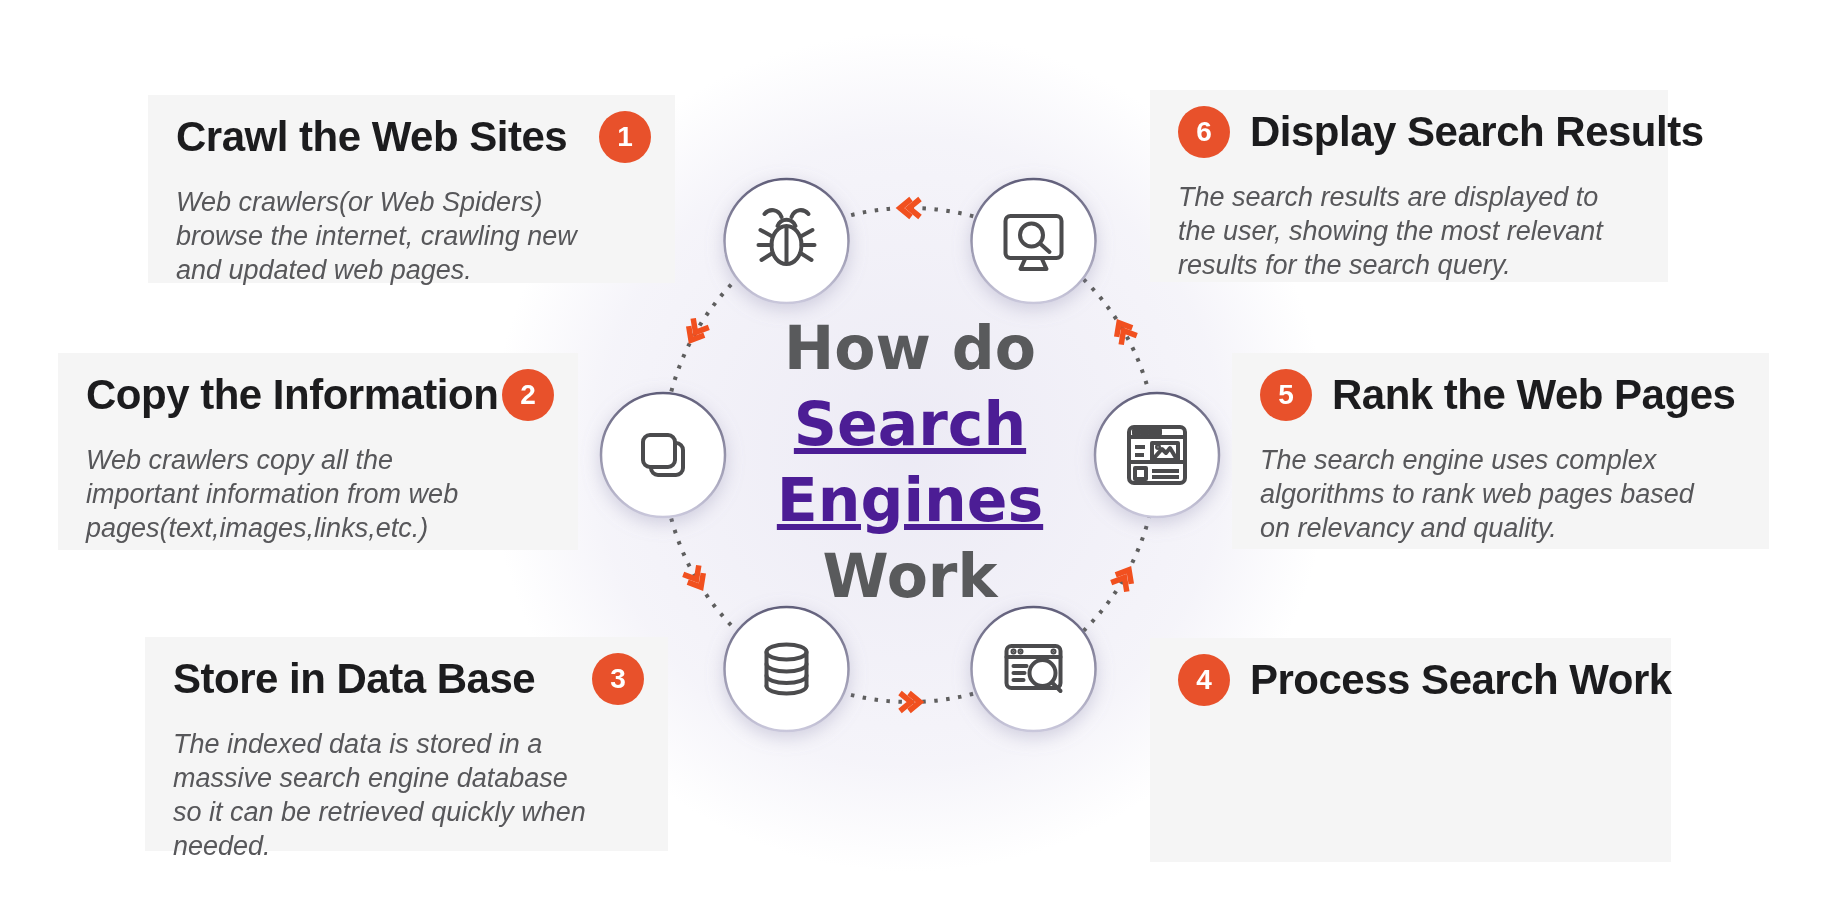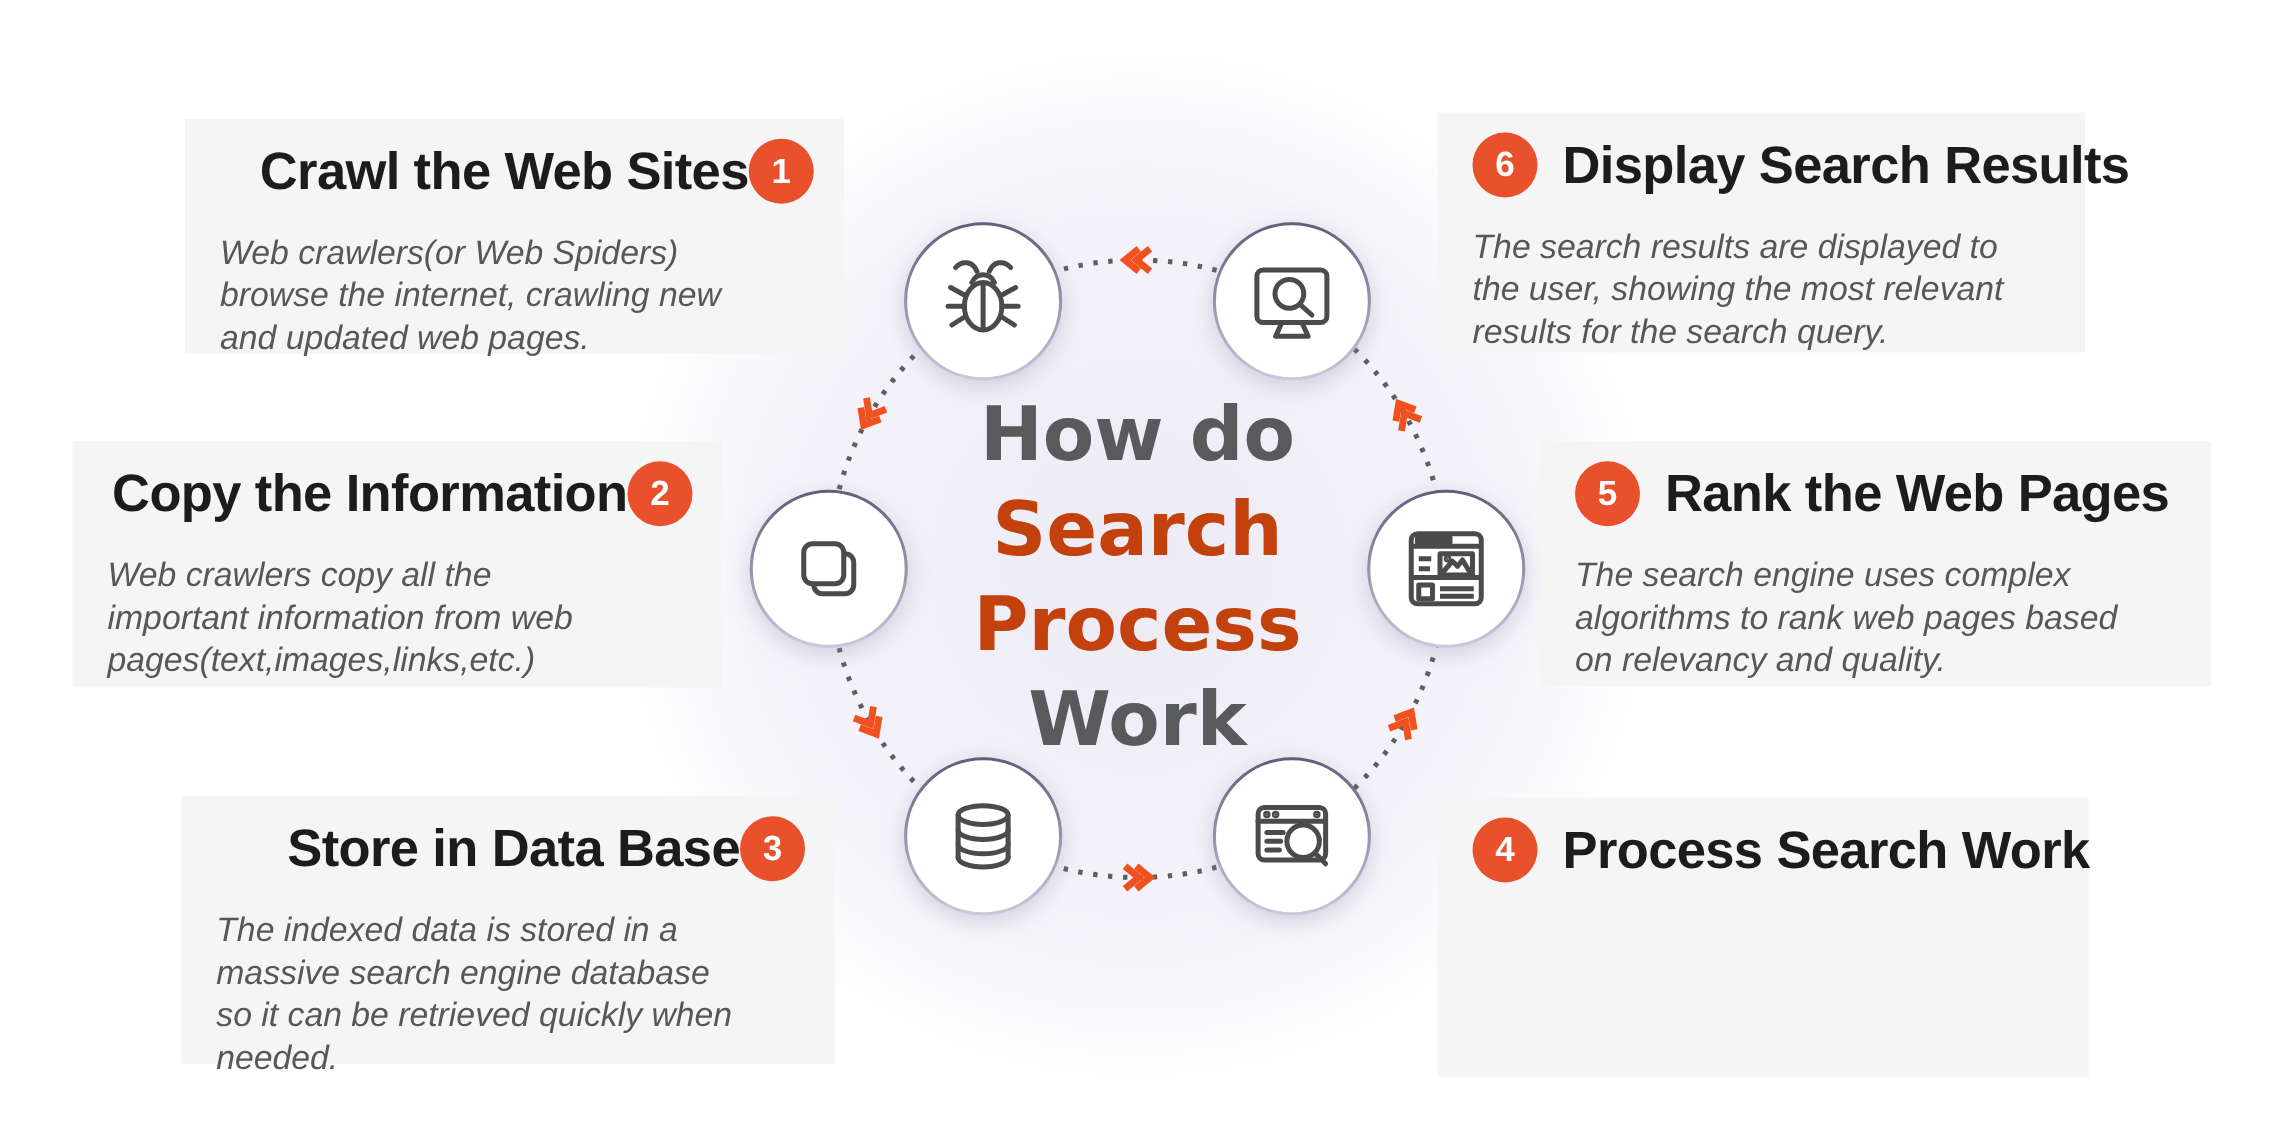--- a/index.html
+++ b/index.html
@@ -13,21 +13,21 @@
   
   .card{
     position:absolute;
     background:#F5F5F5;
     box-sizing:border-box;
     padding:16px 22px 14px 28px;
   }
   .card-head{
     display:flex;align-items:center;
   }
-  .card.side-left .card-head{justify-content:flex-end;padding-right:2px;}
+  .card.side-left .card-head{justify-content:space-between;padding-right:2px;}
   .card.side-right .card-head{justify-content:flex-start;gap:20px;}
   .card h2{
     margin:0;
     font-size:42px;line-height:52px;
     font-weight:bold;
     color:#1C1C1E;
     letter-spacing:-0.5px;
     white-space:nowrap;
   }
   .badge{
@@ -48,21 +48,21 @@
   .center-title{
     position:absolute;
     left:690px;top:310px;width:440px;
     text-align:center;
     font-family:"DejaVu Sans", sans-serif;
     font-weight:bold;
     font-size:60px;line-height:76px;
     letter-spacing:0px;
   }
   .t-gray{color:#595A5C;}
-  .t-orange{color:#c2410c;}
+  .t-orange{color:#4c1d95;text-decoration:underline;}
   
   svg.diagram{position:absolute;left:0;top:0;width:1826px;height:913px;}
 </style>
 </head>
 <body>
 
 <div id="canvas">
 
   <svg class="diagram" viewBox="0 0 1826 913" aria-hidden="true">
     <defs>
@@ -175,21 +175,21 @@
         <path d="M-20,11 L-10,11"></path>
         <circle cx="9" cy="4" r="13" fill="#ffffff"></circle>
         <path d="M18.5,13.5 L27,22"></path>
       </g>
     </g>
   </svg>
 
   <div class="center-title">
     <div class="t-gray">How do</div>
     <div class="t-orange">Search</div>
-    <div class="t-orange">Process</div>
+    <div class="t-orange">Engines</div>
     <div class="t-gray">Work</div>
   </div>
 
   <div class="card side-left" style="left:148px;top:95px;width:527px;height:188px;">
     <div class="card-head">
       <h2>Crawl the Web Sites</h2>
       <div class="badge">1</div>
     </div>
     <p class="desc" style="max-width:410px;">Web crawlers(or Web Spiders) browse the internet, crawling new and updated web pages.</p>
   </div>

